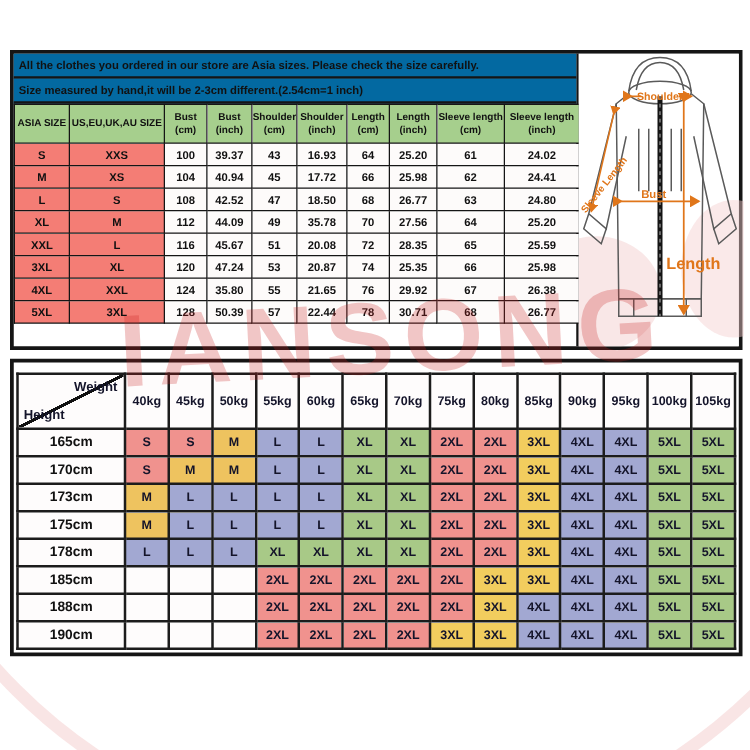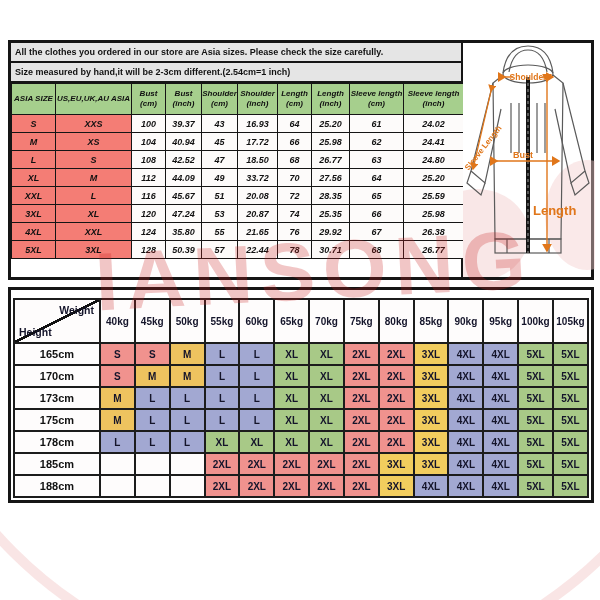--- a/index.html
+++ b/index.html
@@ -4,23 +4,23 @@
 <style>
   html,body{margin:0;padding:0;background:#fff;}
   .canvas{position:relative;width:600px;height:600px;background:#fff;overflow:hidden;
           font-family:"Liberation Sans",sans-serif;color:#111;}
 
   
   .top-section{position:absolute;left:8px;top:40px;width:586px;height:240px;
                border:3px solid #151515;box-sizing:border-box;display:flex;background:#fff;}
   .left-part{width:452px;border-right:2px solid #151515;display:flex;flex-direction:column;box-sizing:border-box;}
   .notice{font-weight:bold;font-size:9px;line-height:11px;padding:4px 0 3px 4px;
-          border-bottom:2px solid #151515;background:#e5e5e5;white-space:nowrap;}
-
-  table.size{border-collapse:collapse;width:100%;table-layout:fixed;font-style:italic;}
+          border-bottom:2px solid #151515;background:#0369a1;white-space:nowrap;}
+
+  table.size{border-collapse:collapse;width:100%;table-layout:fixed;}
   table.size th,table.size td{border:1.5px solid #151515;text-align:center;font-weight:bold;padding:0;overflow:hidden;}
   table.size th{background:#a6cf8d;font-size:8px;line-height:1.25;height:30px;}
   table.size td{font-size:9px;height:17px;background:#fdfbfa;}
   table.size td.szcol{background:#f47d75;}
 
   .jacket-part{flex:1;position:relative;background:#fff;}
   .jacket-part svg{position:absolute;left:0;top:0;}
 
   
   .bottom-section{position:absolute;left:8px;top:287px;width:586px;
@@ -65,21 +65,21 @@
             <col style="width:38px">
           <col style="width:54px">
             <col style="width:60px">
         </colgroup>
         <thead>
             <tr id="size-head-row">
               <th>
                 <div>ASIA SIZE</div>
               </th>
               <th>
-                <div>US,EU,UK,AU ASIA</div>
+                <div>US,EU,UK,AU SIZE</div>
               </th>
               <th>
                 <div>Bust</div>
                 <div>(cm)</div>
               </th>
               <th>
                 <div>Bust</div>
                 <div>(inch)</div>
               </th>
               <th>
@@ -144,21 +144,21 @@
               <td>26.77</td>
               <td>63</td>
               <td>24.80</td>
             </tr>
             <tr>
               <td class="szcol">XL</td>
               <td class="szcol">M</td>
               <td>112</td>
               <td>44.09</td>
               <td>49</td>
-              <td>33.72</td>
+              <td>35.78</td>
               <td>70</td>
               <td>27.56</td>
               <td>64</td>
               <td>25.20</td>
             </tr>
             <tr>
               <td class="szcol">XXL</td>
               <td class="szcol">L</td>
               <td>116</td>
               <td>45.67</td>
@@ -417,19 +417,36 @@
             <td style="background: rgb(240, 146, 142);">2XL</td>
             <td style="background: rgb(240, 146, 142);">2XL</td>
             <td style="background: rgb(240, 146, 142);">2XL</td>
             <td style="background: rgb(242, 205, 94);">3XL</td>
             <td style="background: rgb(162, 168, 210);">4XL</td>
             <td style="background: rgb(162, 168, 210);">4XL</td>
             <td style="background: rgb(162, 168, 210);">4XL</td>
             <td style="background: rgb(168, 201, 135);">5XL</td>
             <td style="background: rgb(168, 201, 135);">5XL</td>
           </tr>
+          <tr>
+            <td class="hcell">190cm</td>
+            <td></td>
+            <td></td>
+            <td></td>
+            <td style="background: rgb(240, 146, 142);">2XL</td>
+            <td style="background: rgb(240, 146, 142);">2XL</td>
+            <td style="background: rgb(240, 146, 142);">2XL</td>
+            <td style="background: rgb(240, 146, 142);">2XL</td>
+            <td style="background: rgb(242, 205, 94);">3XL</td>
+            <td style="background: rgb(242, 205, 94);">3XL</td>
+            <td style="background: rgb(162, 168, 210);">4XL</td>
+            <td style="background: rgb(162, 168, 210);">4XL</td>
+            <td style="background: rgb(162, 168, 210);">4XL</td>
+            <td style="background: rgb(168, 201, 135);">5XL</td>
+            <td style="background: rgb(168, 201, 135);">5XL</td>
+          </tr>
         </tbody>
     </table>
   </div>
 
   <div class="wm-circle"></div>
   <div class="wm-text">IANSONG</div>
 </div>
 
 </body></html>

